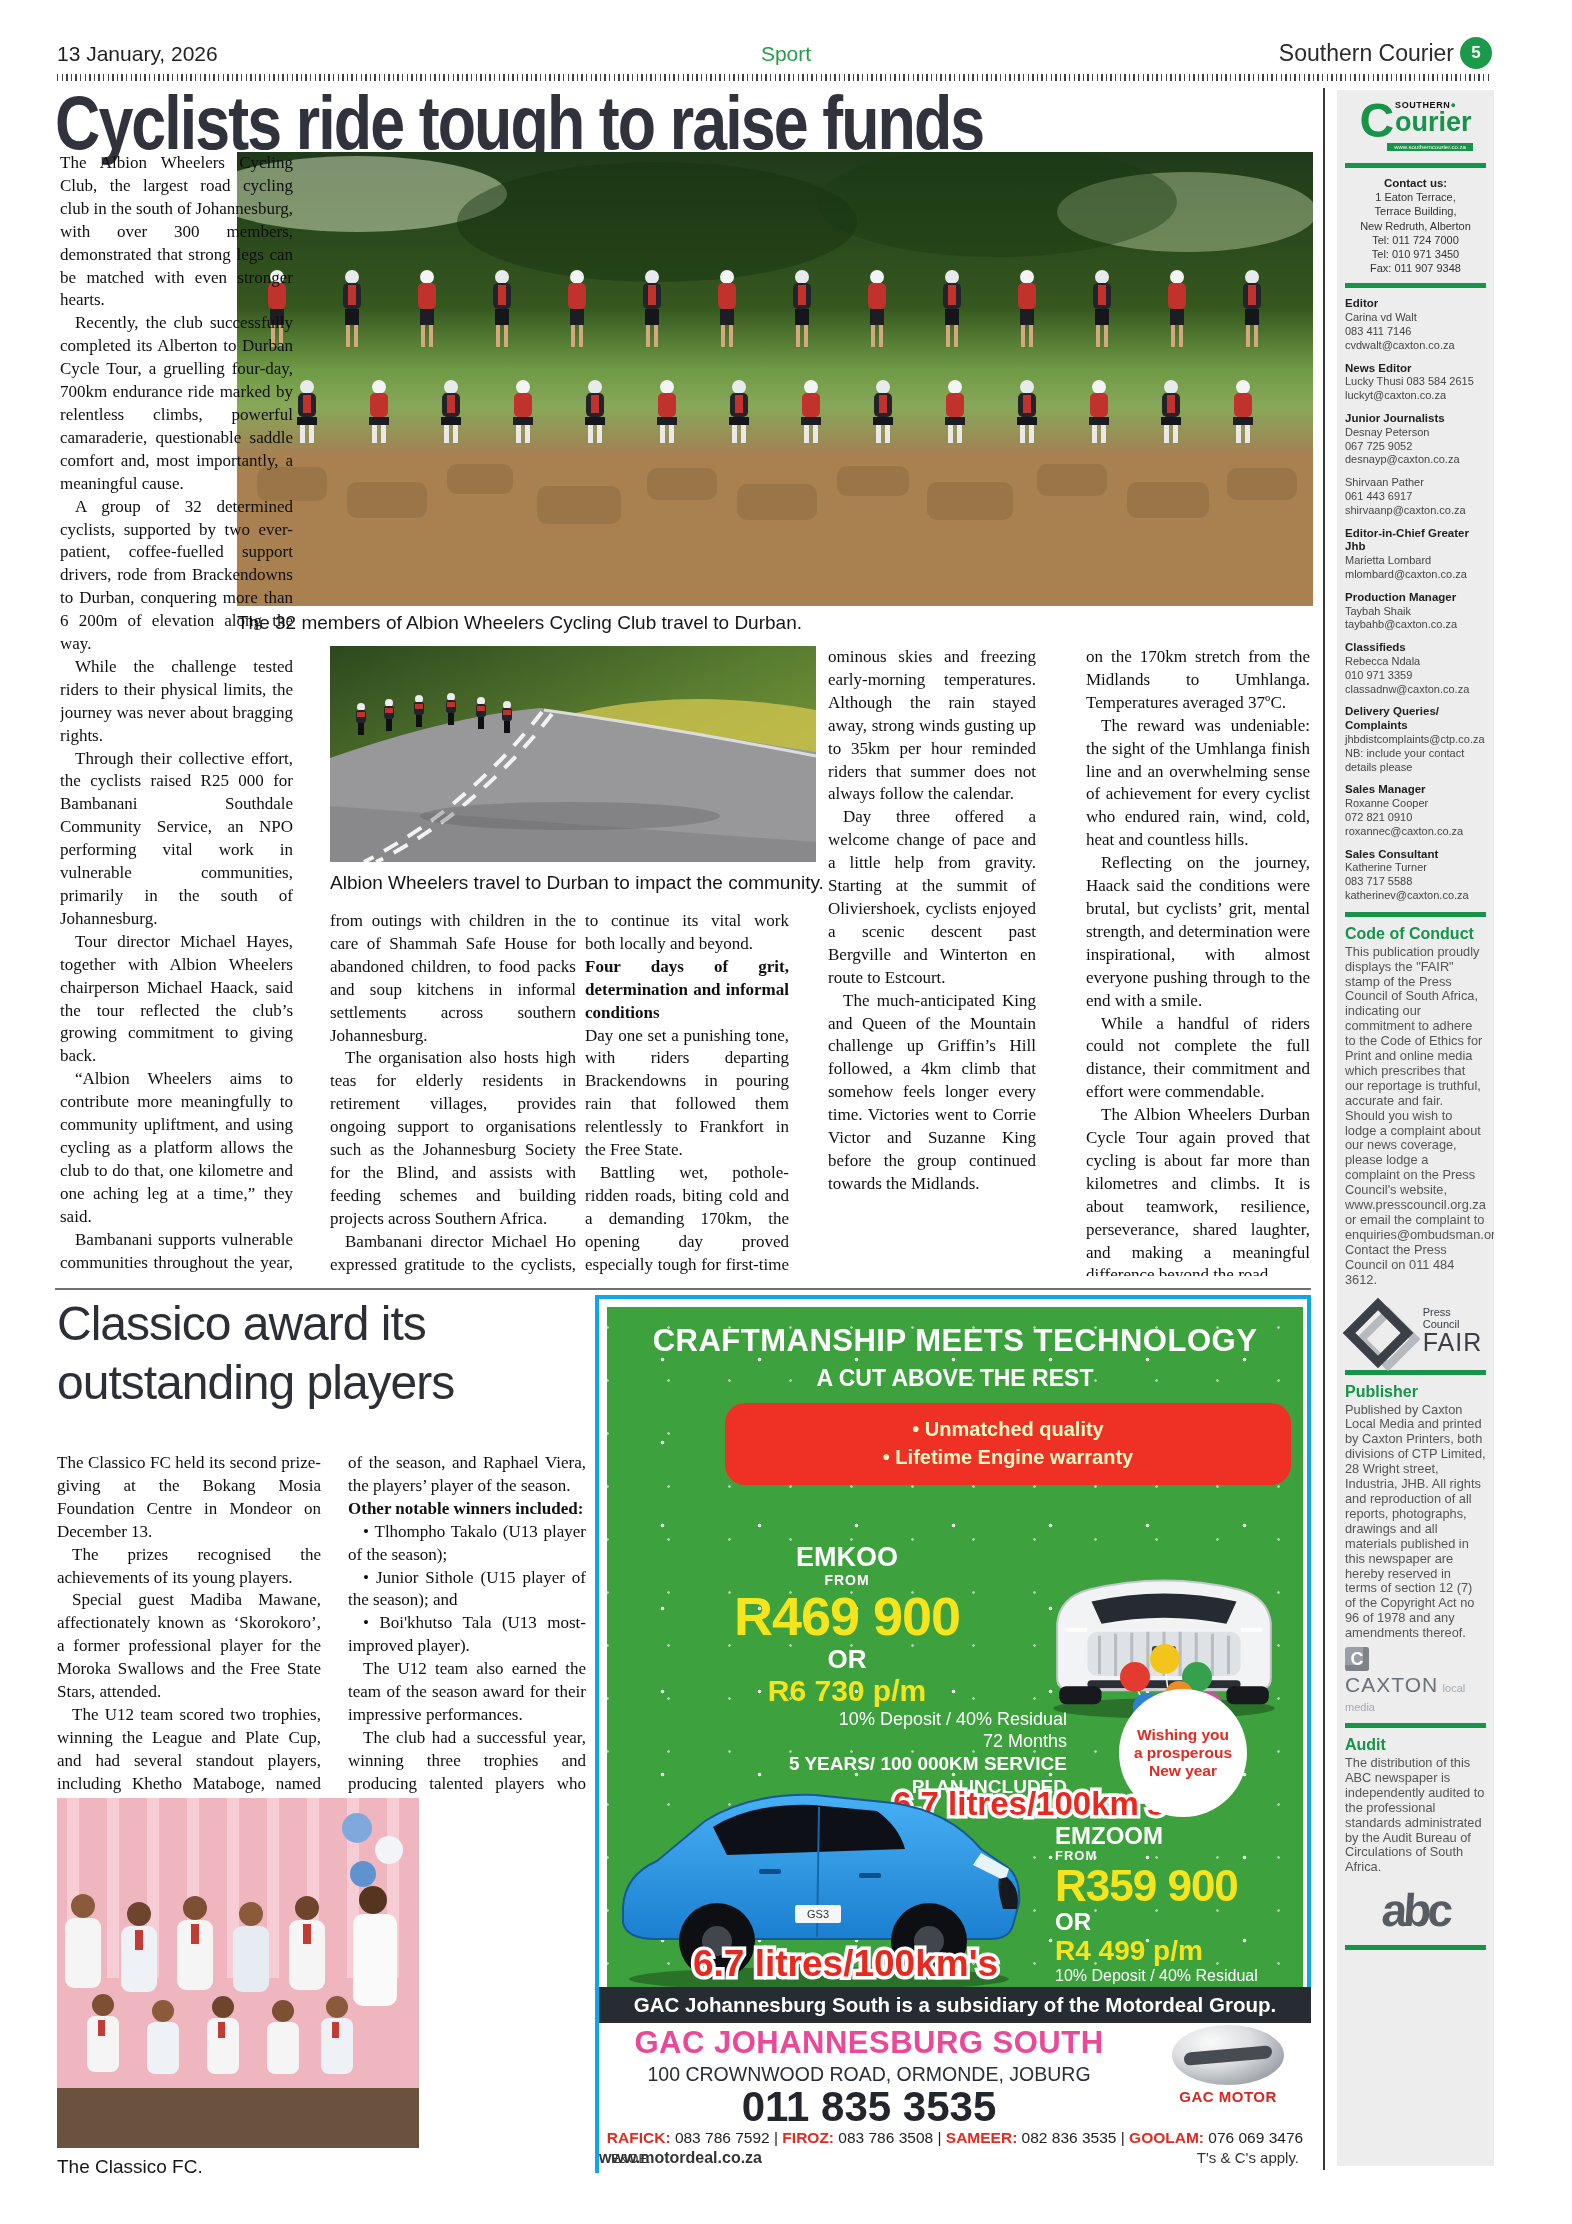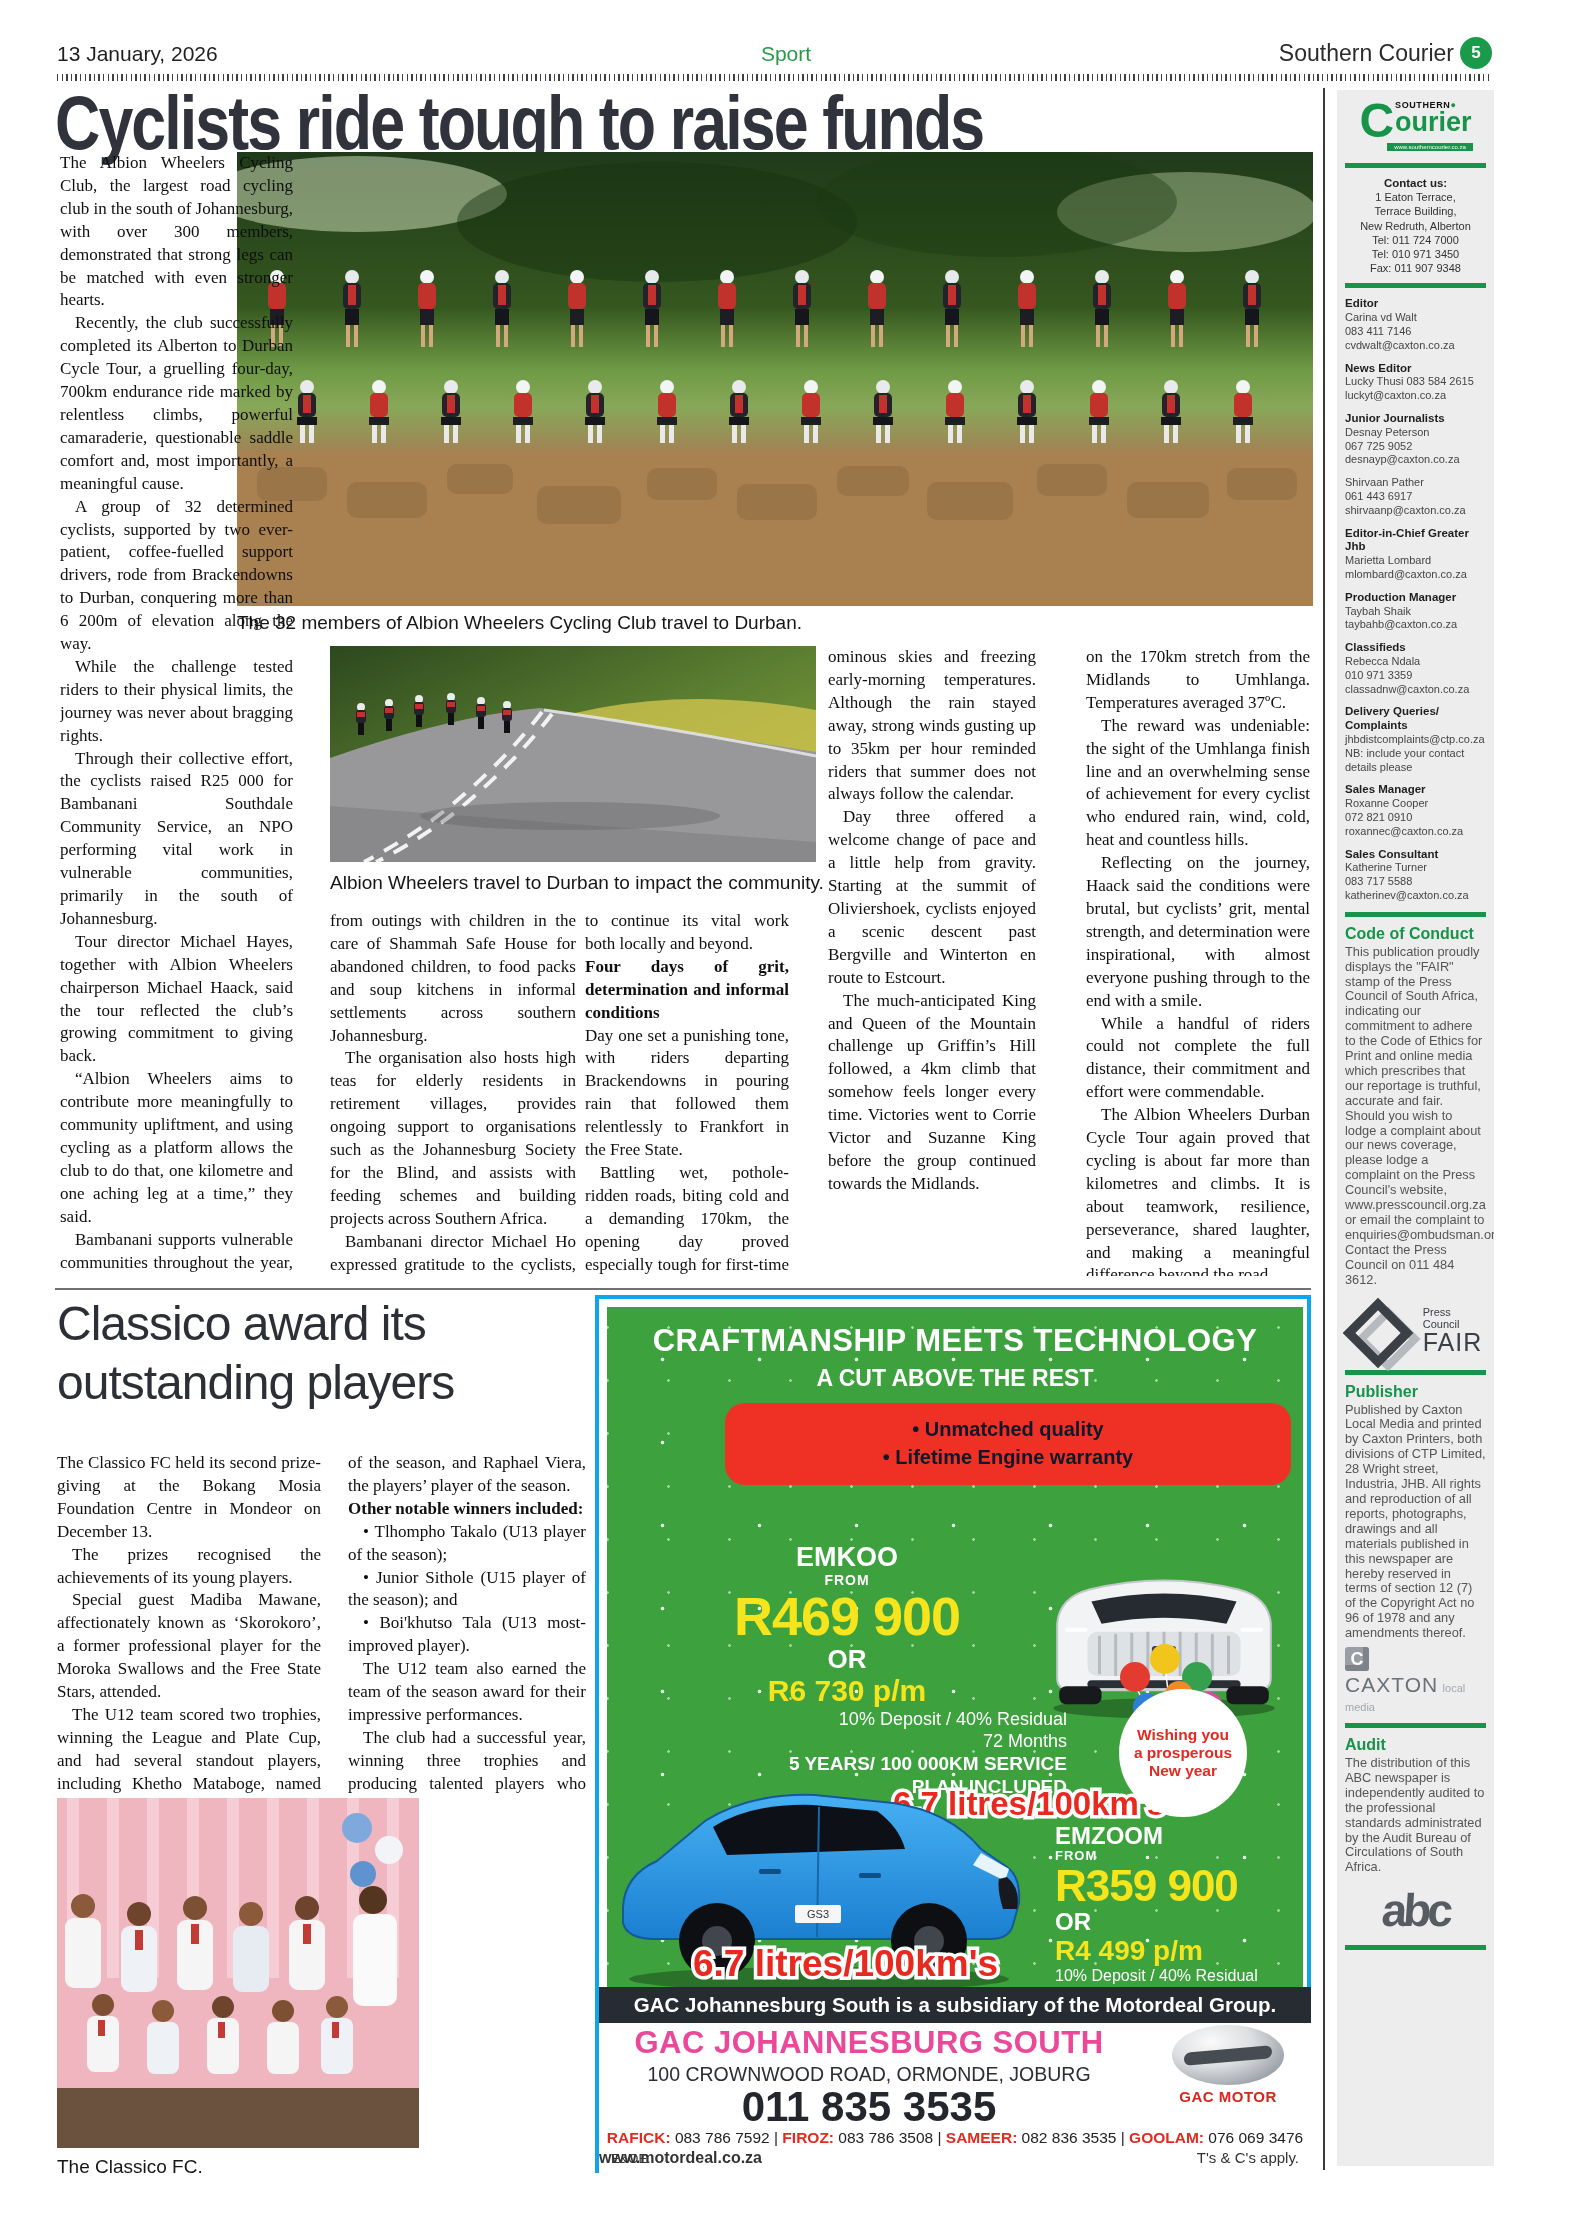--- a/index.html
+++ b/index.html
@@ -79,21 +79,21 @@
       box-sizing:border-box;}
   .ad-green{position:absolute;left:8px;top:8px;width:696px;height:680px;overflow:hidden;
       background-color:#3da23d;
       background-image:radial-gradient(circle,rgba(255,255,255,.85) 1.5px,transparent 2.2px),
                        radial-gradient(circle,rgba(255,255,255,.55) 1px,transparent 1.6px);
       background-size:97px 83px,61px 53px;background-position:7px 11px,31px 47px;}
   .ad-title{left:0;top:16px;width:100%;text-align:center;color:#fff;font-weight:bold;
             font-size:31px;letter-spacing:.5px;}
   .ad-sub{left:0;top:58px;width:100%;text-align:center;color:#fff;font-weight:bold;font-size:23px;}
   .ad-pill{left:118px;top:96px;width:566px;background:#ee3124;border-radius:20px;
-           padding:12px 0 14px;box-sizing:border-box;color:#0f172a;font-weight:bold;font-size:20px;
+           padding:12px 0 14px;box-sizing:border-box;color:#fef9c3;font-weight:bold;font-size:20px;
            line-height:28px;text-align:center;}
   .emkoo{left:20px;top:236px;width:440px;color:#fff;text-align:center;}
   .ek-model{font-size:27px;font-weight:bold;line-height:29px;}
   .ek-from{font-size:14px;font-weight:bold;letter-spacing:1px;line-height:16px;}
   .ek-price{font-size:54px;font-weight:bold;color:#f6e41c;line-height:56px;letter-spacing:-1px;}
   .ek-or{font-size:26px;font-weight:bold;line-height:30px;}
   .ek-month{font-size:30px;font-weight:bold;color:#f6e41c;line-height:34px;}
   .ek-terms{font-size:18px;line-height:22px;text-align:right;}
   .ek-service{font-size:19px;font-weight:bold;line-height:23px;text-align:right;}
   .car-white{right:4px;top:220px;width:270px;height:200px;}

